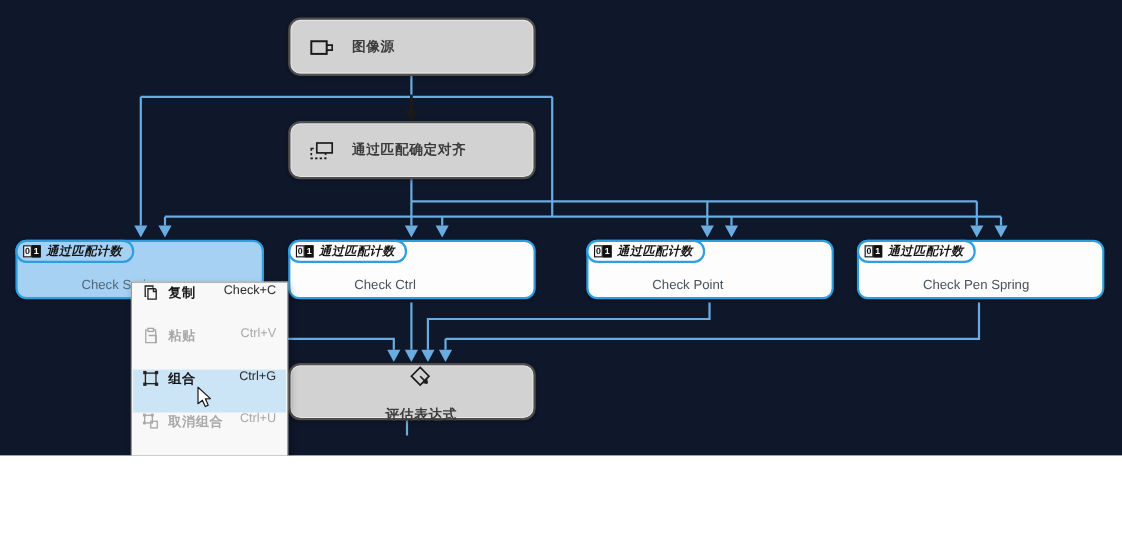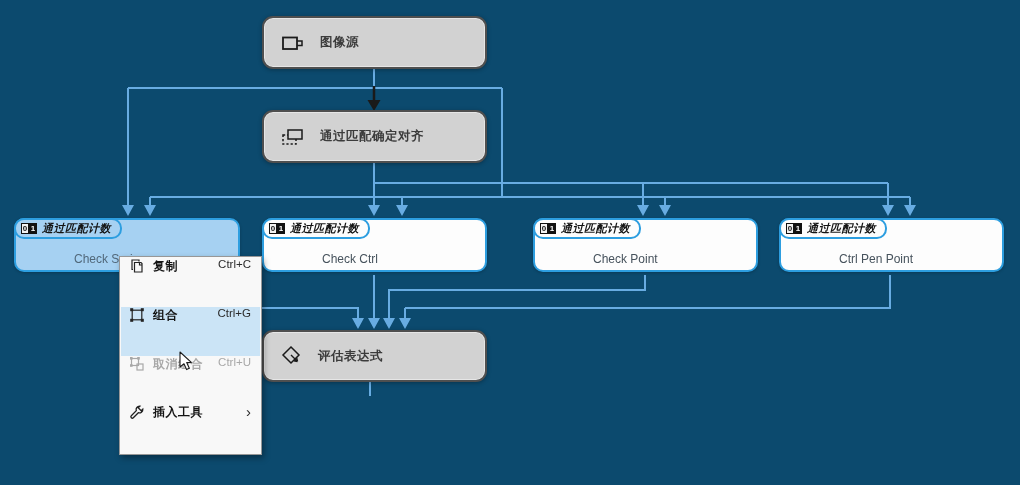--- a/index.html
+++ b/index.html
@@ -1,18 +1,18 @@
 <!DOCTYPE html>
 <html><head>
 <meta charset="utf-8">
 <style>
   * { margin:0; padding:0; box-sizing:border-box; }
   html,body { width:1020px; height:488px; }
   body { font-family:"Liberation Sans","DejaVu Sans",sans-serif; }
-  #canvas { position:relative; width:1020px; height:485px; background:#0c4a6e; overflow:hidden; }
+  #canvas { position:relative; width:1020px; height:414px; background:#0f172a; overflow:hidden; }
   #wires { position:absolute; left:0; top:0; width:1020px; height:488px; z-index:1; }
 
   
   .node { position:absolute; border-radius:11px; z-index:2; }
   .node-gray {
     background:#d2d2d2; border:2px solid #4f4f4f;
     box-shadow:0 1px 4px rgba(0,0,0,.30), inset 0 0 0 1px rgba(255,255,255,.45);
     display:flex; align-items:center; padding-left:17px; gap:15px;
   }
   .node-gray .nlabel { font-size:12.5px; font-weight:600; color:#3c3c3c; letter-spacing:.5px; }
@@ -131,42 +131,51 @@
   </div>
 
   <div class="node node-count" style="left:779px; top:218px; width:225px; height:54px;">
     <span class="badge">
       <span class="badge-ico">
           <span class="d0">0</span>
           <span class="d1">1</span>
         </span>
       <span class="badge-text">通过匹配计数</span>
     </span>
-    <span class="count-label">Ctrl Pen Point</span>
-  </div>
-
-  <div class="node node-gray" style="left:262px; top:330px; width:225px; height:52px;">
+    <span class="count-label">Check Pen Spring</span>
+  </div>
+
+  <div class="node node-gray" style="left:262px; top:330px; width:225px; height:52px;flex-direction:column;">
     <span class="nicon">
       <svg width="22" height="22" viewBox="0 0 22 22" fill="none" stroke="#1a1a1a" stroke-width="1.5">
         <path d="M10 2 L18 10 L10 18 L2 10 Z"></path>
         <path d="M10 10 L16.5 16.5 M16.5 16.5 L12.8 15.7 M16.5 16.5 L15.7 12.8" stroke-width="1.4"></path>
       </svg>
     </span>
     <span class="nlabel">评估表达式</span>
   </div>
 
   <div id="menu">
     <div class="mi">
       <svg width="16" height="16" viewBox="0 0 16 16" fill="none" stroke-width="1.2">
         <path d="M4 11.5 H3 V2 H10 V3.5"></path>
           <path d="M5.5 4.5 H12 L13 5.5 V14 H5.5 Z"></path>
           <path d="M10.5 4.5 V7 H13"></path>
       </svg>
       <span class="milabel">复制</span>
-      <span class="mishortcut">Ctrl+C</span>
+      <span class="mishortcut">Check+C</span>
+    </div>
+    <div class="mi disabled">
+      <svg width="16" height="16" viewBox="0 0 16 16" fill="none" stroke-width="1.2">
+        <path d="M11 3 H12.5 V14.5 H3.5 V3 H5"></path>
+          <rect x="5.5" y="1.5" width="5" height="2.8"></rect>
+          <path d="M6 8 H13 V15"></path>
+      </svg>
+      <span class="milabel">粘贴</span>
+      <span class="mishortcut">Ctrl+V</span>
     </div>
     <div class="mi hovered">
       <svg width="16" height="16" viewBox="0 0 16 16" fill="none" stroke-width="1.2">
         <rect x="3.2" y="3.2" width="9.6" height="9.6"></rect>
         <rect x="1.2" y="1.2" width="3" height="3" fill="currentColor" stroke="none" style="fill:#222"></rect>
         <rect x="11.8" y="1.2" width="3" height="3" style="fill:#222" stroke="none"></rect>
         <rect x="1.2" y="11.8" width="3" height="3" style="fill:#222" stroke="none"></rect>
         <rect x="11.8" y="11.8" width="3" height="3" style="fill:#222" stroke="none"></rect>
       </svg>
       <span class="milabel">组合</span>

